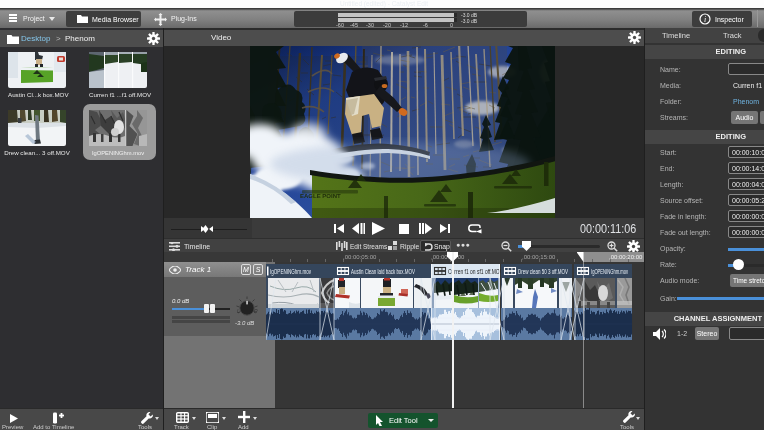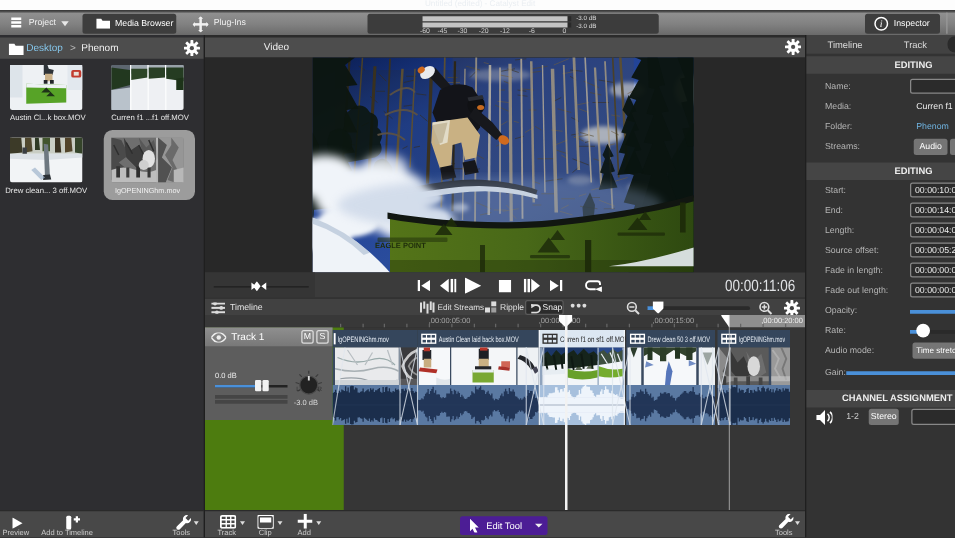--- a/index.html
+++ b/index.html
@@ -605,21 +605,21 @@
       <div class="abs" style="left:446.0px;top:7px;width:1px;height:3px;background:#666;"></div>
       <div class="abs" style="left:463.8px;top:7px;width:1px;height:3px;background:#666;"></div>
     <div class="abs txt" style="left:179px;top:1.5px;font-size:6px;color:#a5a5a5;">,00:00:05:00</div>
     <div class="abs txt" style="left:267px;top:1.5px;font-size:6px;color:#a5a5a5;">,00:00:10:00</div>
     <div class="abs txt" style="left:358px;top:1.5px;font-size:6px;color:#a5a5a5;">,00:00:15:00</div>
     <div class="abs txt" style="left:445px;top:1.5px;font-size:6px;color:#f0f0f0;">,00:00:20:00</div>
   </div>
 
   <div class="abs" style="left:0;top:234px;width:480px;height:146px;background:#363636;">
 
-    <div class="abs" style="left:0;top:0;width:111px;height:146px;background:#4d7c0f;">
+    <div class="abs" style="left:0;top:0;width:111px;height:146px;background:#737373;font-style:italic;">
       <div class="abs" style="left:0;top:0;width:102px;height:74px;background:#5d5d5d;"></div>
       <div class="abs" style="left:0;top:0;width:102px;height:15px;background:linear-gradient(#8f8f8f,#787878);">
         <svg class="abs" style="left:5px;top:3.5px;" width="12" height="8" viewBox="0 0 12 8">
             <path d="M0 4 q6 -8 12 0 q-6 8 -12 0" fill="none" stroke="#eee" stroke-width="1.2"></path>
             <circle cx="6" cy="4" r="1.8" fill="#eee"></circle>
           </svg>
         <div class="abs txt" style="left:21px;top:3px;font-size:8px;color:#fff;">Track 1</div>
         <div class="abs" style="left:77px;top:2px;width:10px;height:11px;border:1px solid #ddd;border-radius:2px;color:#fff;font-size:7px;text-align:center;line-height:10px;">M</div>
         <div class="abs" style="left:89px;top:2px;width:10px;height:11px;border:1px solid #ddd;border-radius:2px;color:#fff;font-size:7px;text-align:center;line-height:10px;">S</div>
       </div>
@@ -856,21 +856,21 @@
       </svg>
     <div class="abs" style="left:58px;top:8px;width:0;height:0;border-left:2.5px solid transparent;border-right:2.5px solid transparent;border-top:3px solid #ddd;"></div>
     <div class="abs txt" style="left:43px;top:15px;font-size:6px;color:#ccc;">Clip</div>
     <svg class="abs" style="left:74px;top:2px;" width="12" height="12" viewBox="0 0 12 12">
         <rect x="5" y="0" width="2.4" height="12" fill="#fff"></rect>
         <rect x="0" y="4.8" width="12" height="2.4" fill="#fff"></rect>
       </svg>
     <div class="abs" style="left:89px;top:8px;width:0;height:0;border-left:2.5px solid transparent;border-right:2.5px solid transparent;border-top:3px solid #ddd;"></div>
     <div class="abs txt" style="left:74px;top:15px;font-size:6px;color:#ccc;">Add</div>
 
-    <div class="abs" style="left:204px;top:4px;width:70px;height:15px;background:#4c1d95;border-radius:2px;">
+    <div class="abs" style="left:204px;top:4px;width:70px;height:15px;background:#14532d;border-radius:2px;">
       <svg class="abs" style="left:8px;top:2px;" width="9" height="11" viewBox="0 0 9 11">
           <path d="M0 0 l7 7 -3 0 2 4 -2 1 -2 -4 -2 2 z" fill="#fff"></path>
         </svg>
       <div class="abs txt" style="left:21px;top:3px;font-size:7.5px;color:#fff;">Edit Tool</div>
       <div class="abs" style="left:60px;top:6px;width:0;height:0;border-left:3px solid transparent;border-right:3px solid transparent;border-top:3.5px solid #eee;"></div>
     </div>
     <svg class="abs" style="left:458px;top:2px;" width="13" height="12" viewBox="0 0 13 12">
         <path d="M10.5 1.2 a3.2 3.2 0 0 0 -4 4 L1.6 10a1.6 1.6 0 0 0 2.3 2.3 l4.8 -4.9 a3.2 3.2 0 0 0 4 -4 l-2.1 2.1 -2.2 -2.2 z" fill="#fff" transform="translate(0,-1)"></path>
       </svg>
     <div class="abs" style="left:472px;top:8px;width:0;height:0;border-left:2.5px solid transparent;border-right:2.5px solid transparent;border-top:3px solid #ddd;"></div>

